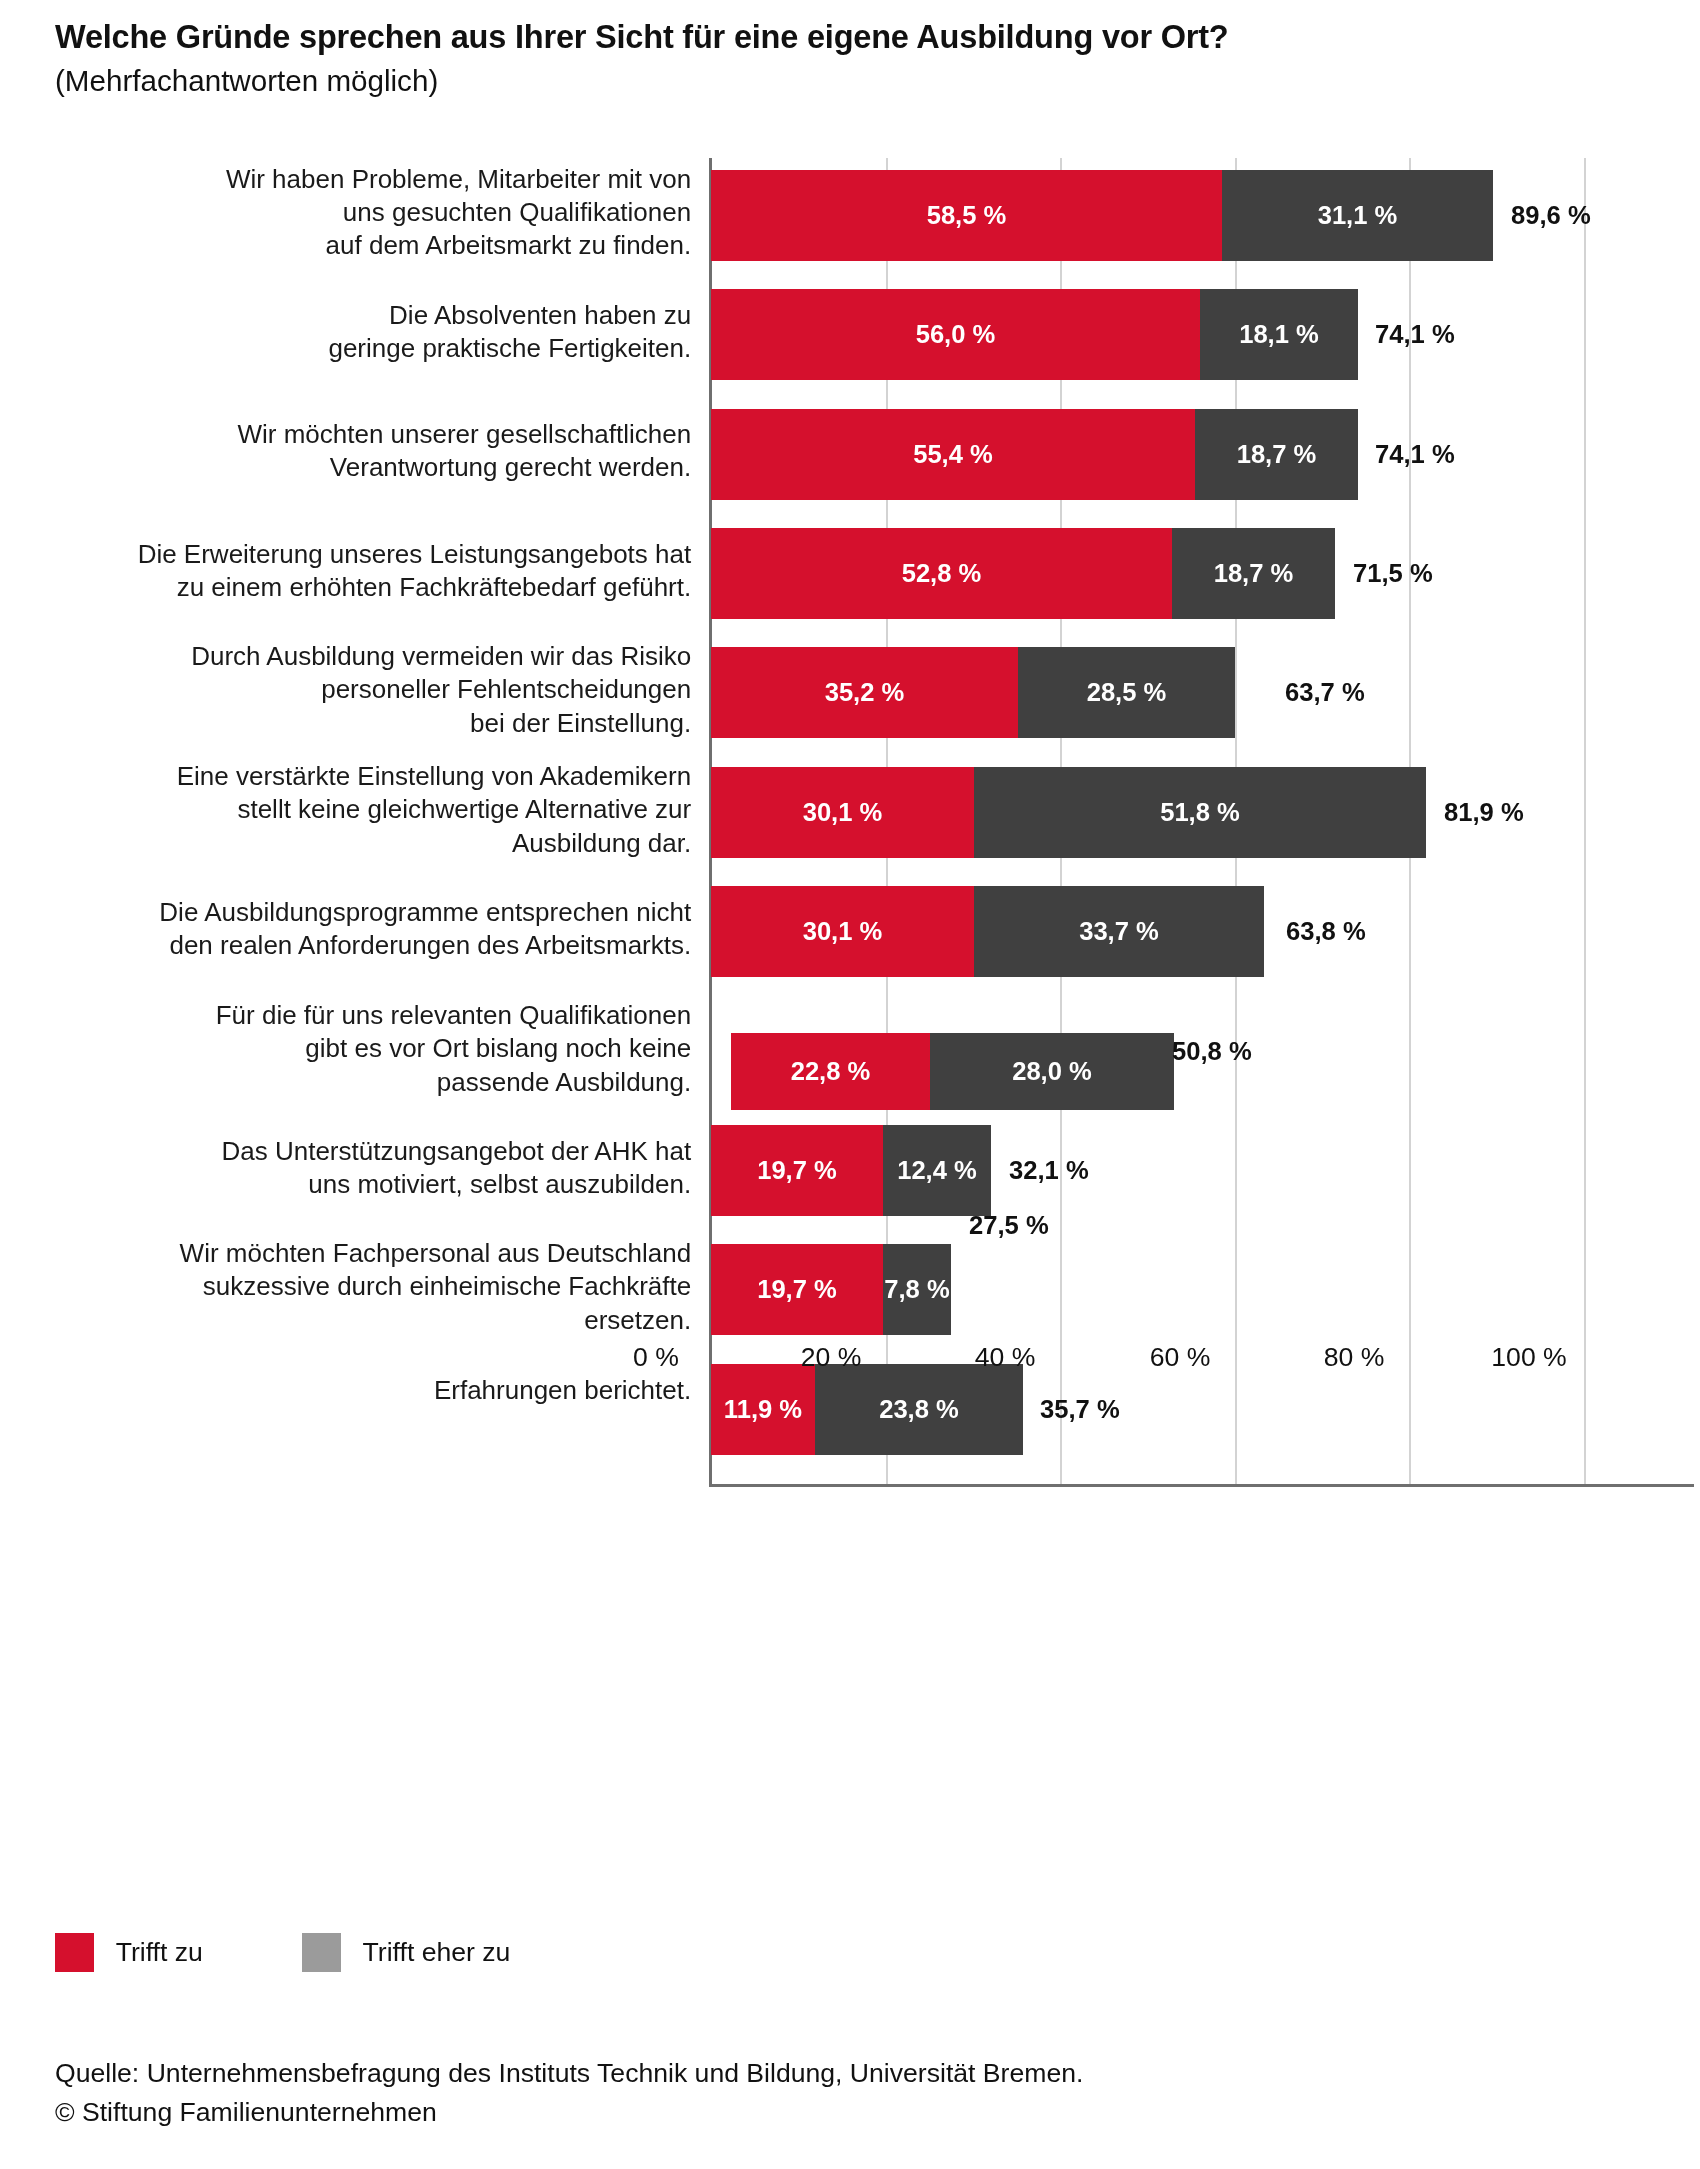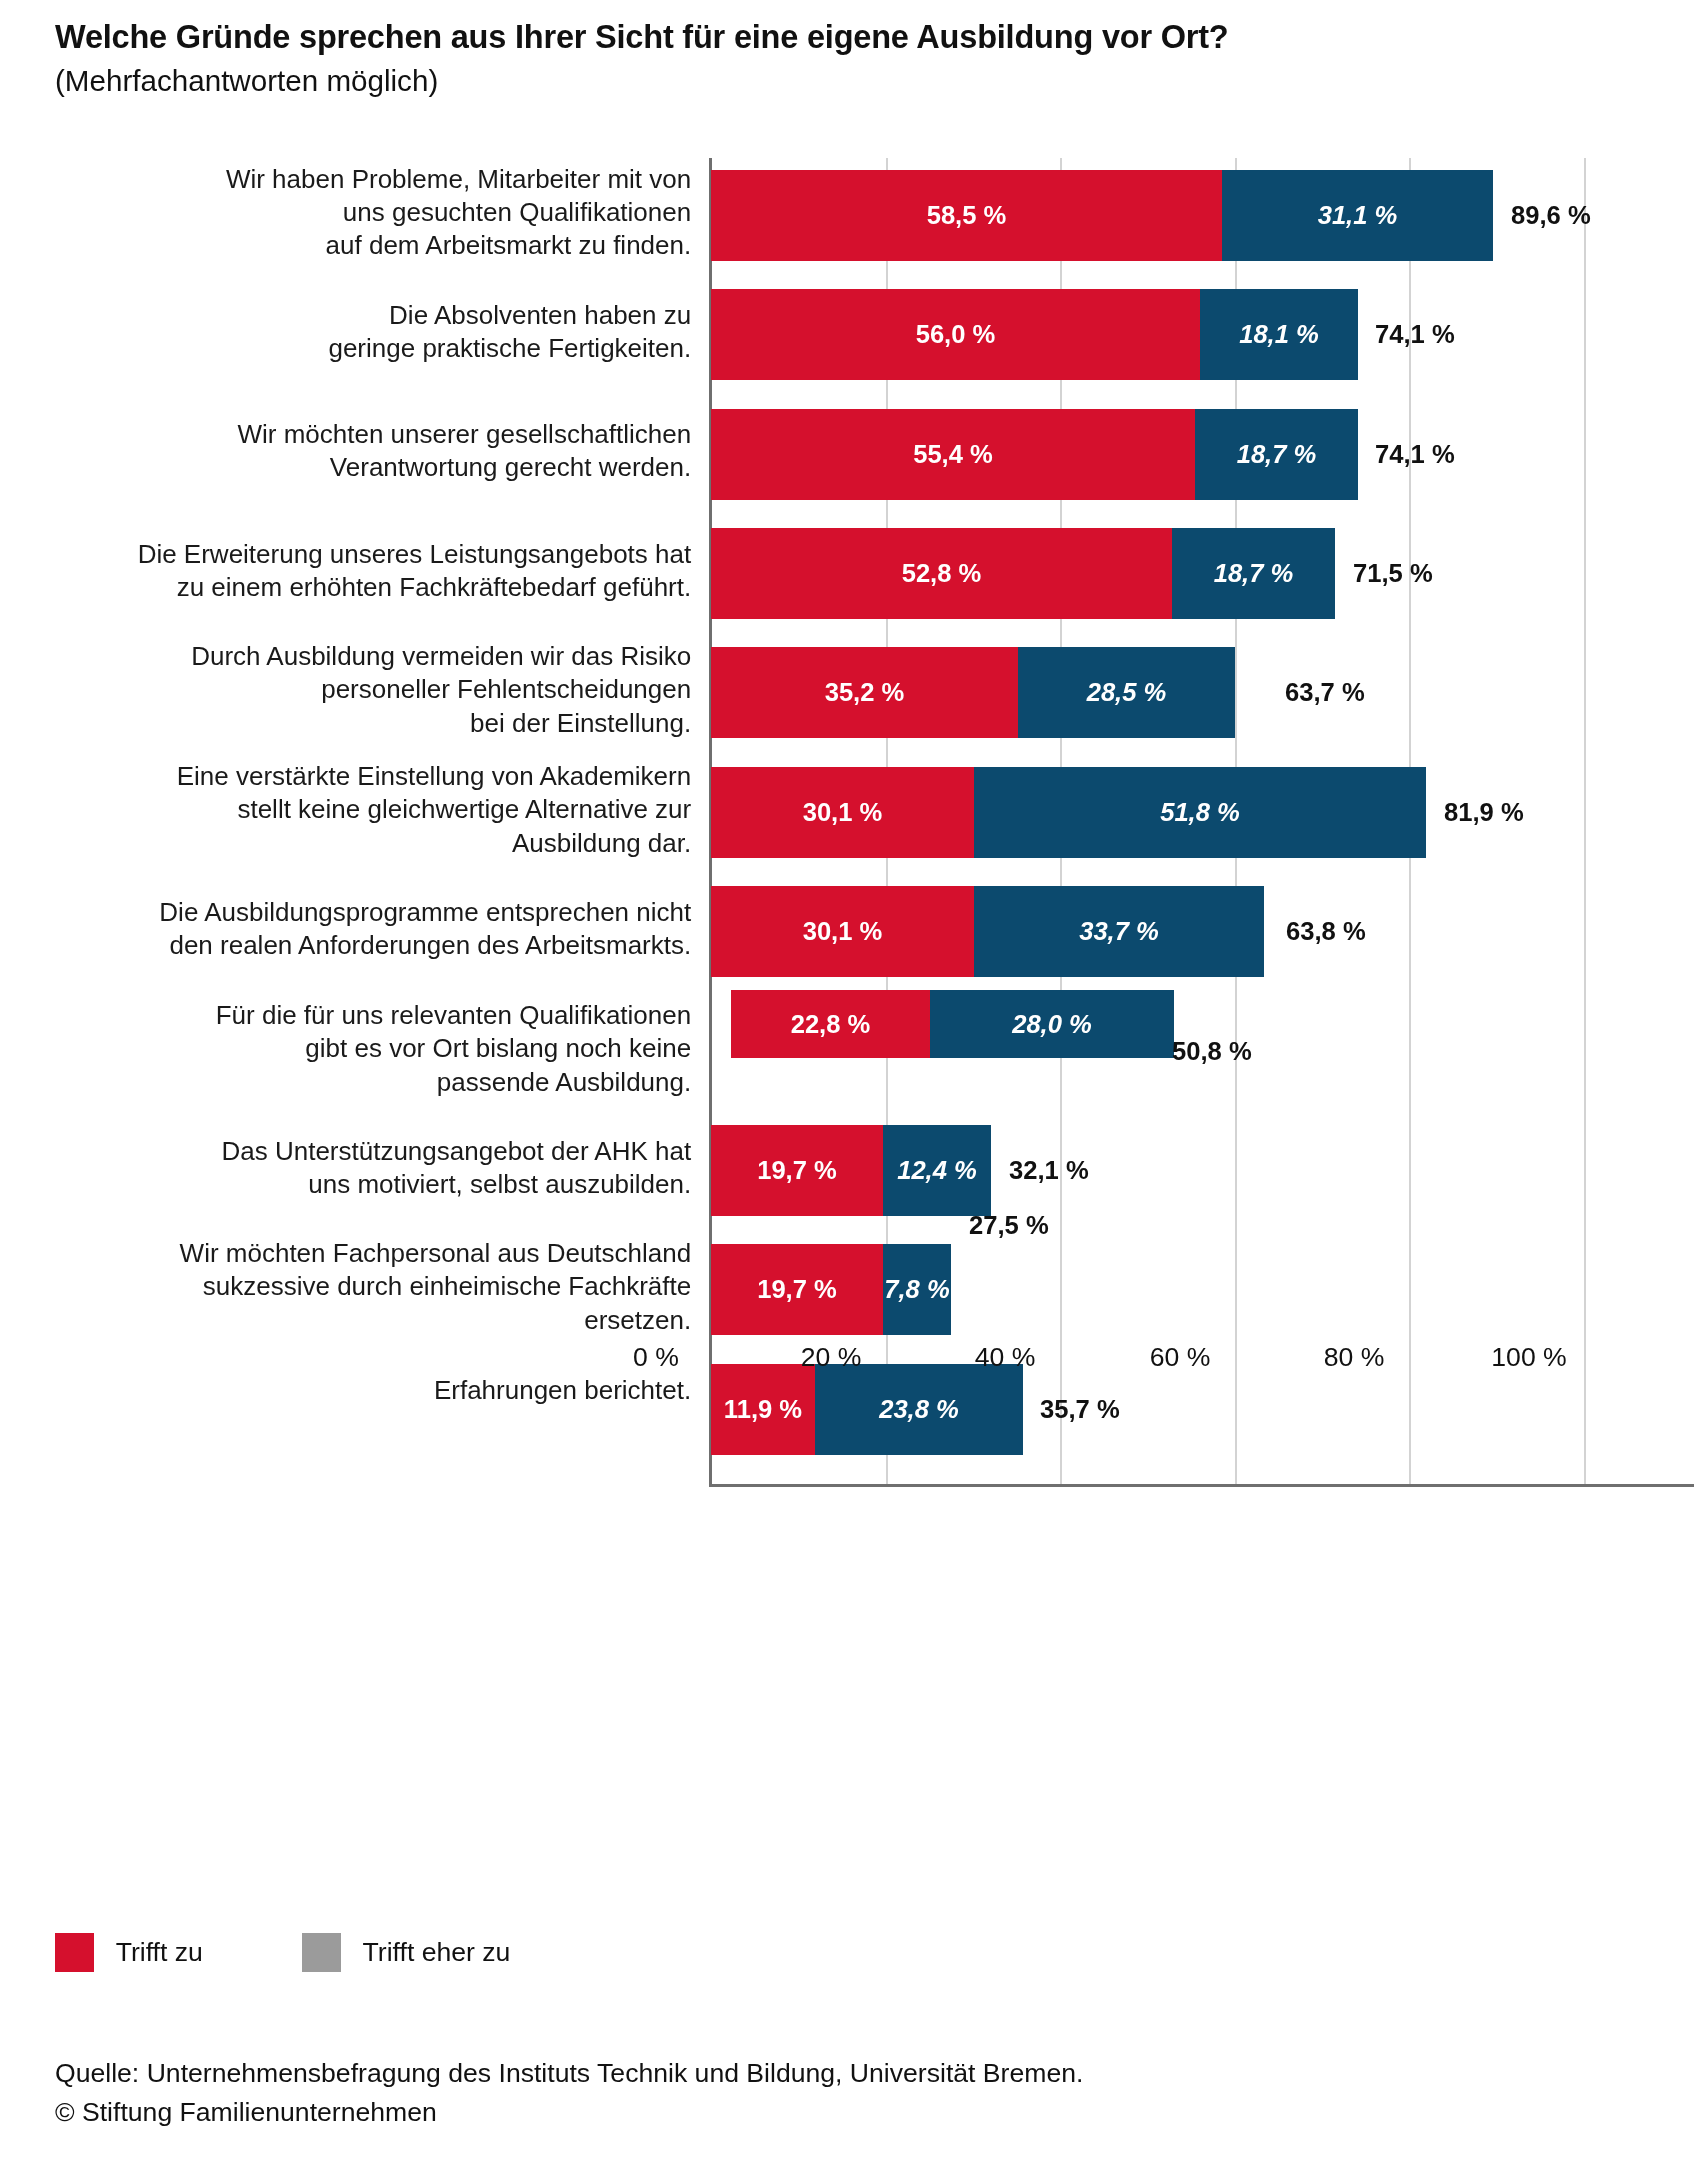--- a/index.html
+++ b/index.html
@@ -106,21 +106,21 @@
     align-items: stretch;
   }
   .seg {
     position: relative;
     display: flex;
     align-items: center;
     justify-content: center;
     overflow: visible;
   }
   .seg-a { background: #d5102d; }
-  .seg-b { background: #0c4a6e; font-style: italic; }
+  .seg-b { background: #404040; }
   .seg-text {
     color: #ffffff;
     font-size: 25.6px;
     font-weight: bold;
     white-space: nowrap;
   }
   .total {
     position: absolute;
     font-size: 25.6px;
     font-weight: bold;
@@ -309,21 +309,21 @@
         <div class="total" style="top: 609px; height: 91px; left: 733px;">81,9 %</div>
         <div class="bar-wrap" style="top: 728px; height: 91px;">
           <div class="seg seg-a" style="width: 263px;">
             <span class="seg-text">30,1 %</span>
           </div>
           <div class="seg seg-b" style="width: 290px;">
             <span class="seg-text">33,7 %</span>
           </div>
         </div>
         <div class="total" style="top: 728px; height: 91px; left: 575px;">63,8 %</div>
-        <div class="bar-wrap" style="top: 832px; height: 68px; padding-left: 20px;">
+        <div class="bar-wrap" style="top: 875px; height: 77px; padding-left: 20px;">
           <div class="seg seg-a" style="width: 199px;">
             <span class="seg-text">22,8 %</span>
           </div>
           <div class="seg seg-b" style="width: 244px;">
             <span class="seg-text">28,0 %</span>
           </div>
         </div>
         <div class="total" style="top: 848px; height: 91px; left: 461px;">50,8 %</div>
         <div class="bar-wrap" style="top: 967px; height: 91px;">
           <div class="seg seg-a" style="width: 172px;">

